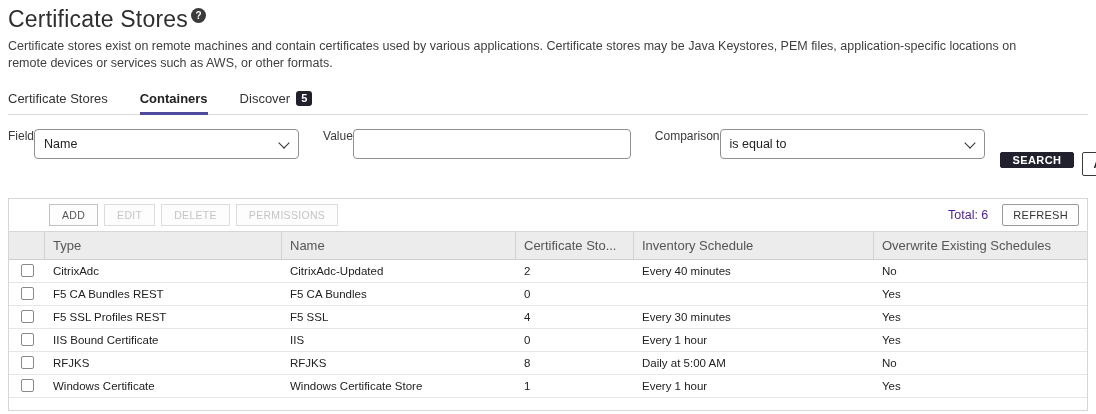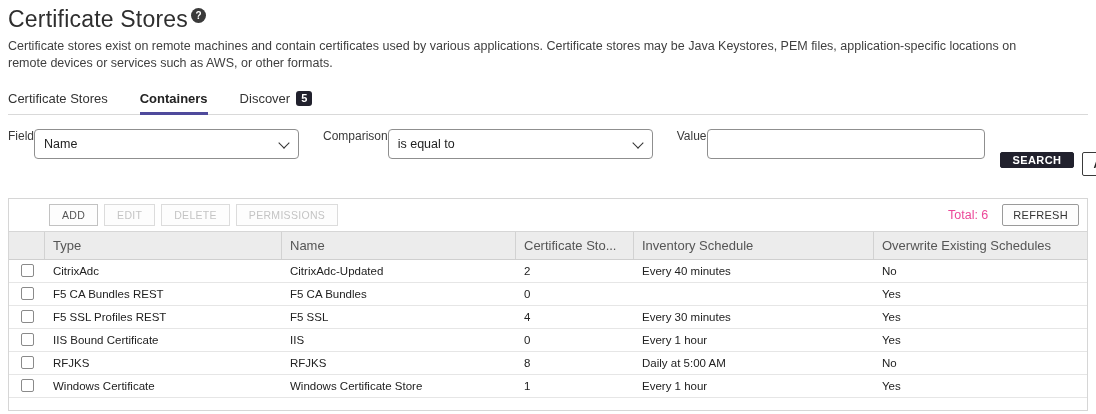--- a/index.html
+++ b/index.html
@@ -66,21 +66,21 @@
   
   .grid { margin-top: 22px; border: 1px solid #d6d6d6; background: #fff; }
   .grid-toolbar { display: flex; align-items: center; padding: 5px 8px 5px 40px; }
   .tb-btn {
     background: #fdfdfd; border: 1px solid #c2c2c2; border-radius: 0;
     font-family: "Liberation Sans", sans-serif; font-size: 10.5px; letter-spacing: .3px; color: #555;
     padding: 4px 12px; margin-right: 6px; cursor: pointer;
   }
   .tb-btn:disabled { color: #c4c4c4; border-color: #dcdcdc; cursor: default; }
   .tb-spacer { flex: 1; }
-  .total-label { font-size: 12.5px; color: #ec4899; margin-right: 14px; }
+  .total-label { font-size: 12.5px; color: #4c1d95; margin-right: 14px; }
   .btn-refresh {
     background: #fdfdfd; border: 1px solid #9a9a9a; border-radius: 2px;
     font-family: "Liberation Sans", sans-serif; font-size: 11px; letter-spacing: .3px; color: #333;
     padding: 4px 10px; cursor: pointer;
   }
 
   
   .thead { display: flex; background: #ececec; border-top: 1px solid #d6d6d6; border-bottom: 1px solid #cfcfcf; }
   .thead .cell { font-weight: 400; color: #555; font-size: 13px; padding: 6px 8px; border-right: 1px solid #d2d2d2; white-space: nowrap; overflow: hidden; }
   .thead .cell:last-child { border-right: none; }
@@ -125,30 +125,30 @@
   <div class="filters">
     <div class="filter-group">
       <label>Field</label>
       <span class="select-wrap">
         <select>
           <option>Name</option>
         </select>
       </span>
     </div>
     <div class="filter-group">
+      <label>Value</label>
+      <input class="value-input" type="text" value="" style="">
+    </div>
+    <div class="filter-group">
       <label>Comparison</label>
       <span class="select-wrap">
         <select>
           <option>is equal to</option>
         </select>
       </span>
-    </div>
-    <div class="filter-group">
-      <label>Value</label>
-      <input class="value-input" type="text" value="" style="">
     </div>
     <button class="btn-search">SEARCH</button>
     <button class="btn-advanced">ADVANCED</button>
   </div>
 
   <div class="grid">
     <div class="grid-toolbar">
       <button class="tb-btn">ADD</button>
       <button class="tb-btn" disabled="">EDIT</button>
       <button class="tb-btn" disabled="">DELETE</button>

